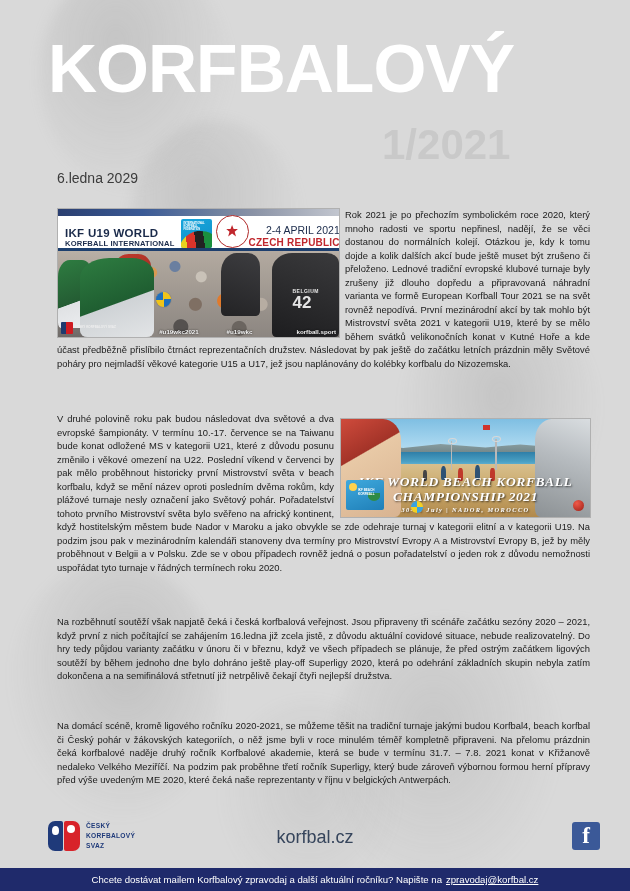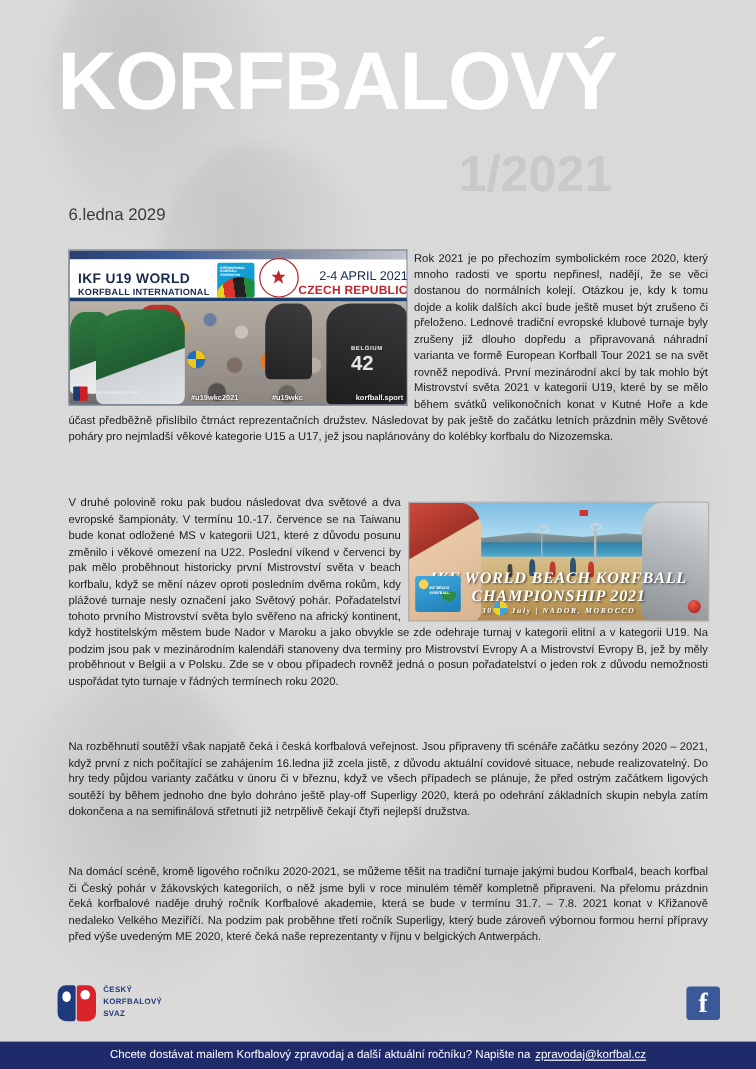--- a/index.html
+++ b/index.html
@@ -614,20 +614,21 @@
       <div class="fed-mark">
         <div class="blue"></div>
         <div class="red"></div>
       </div>
       <div class="fed-text">
         <div>ČESKÝ</div>
         <div>KORFBALOVÝ</div>
         <div>SVAZ</div>
       </div>
     </div>
+    <div class="site-link">korfbal.cz</div>
     <div class="fb-icon">f</div>
   </div>
 
   <div class="bottom-bar">
     <span>Chcete dostávat mailem Korfbalový zpravodaj a další aktuální ročníku?  Napište na</span>
     <span class="mail">zpravodaj@korfbal.cz</span>
   </div>
 
 </div>
 

